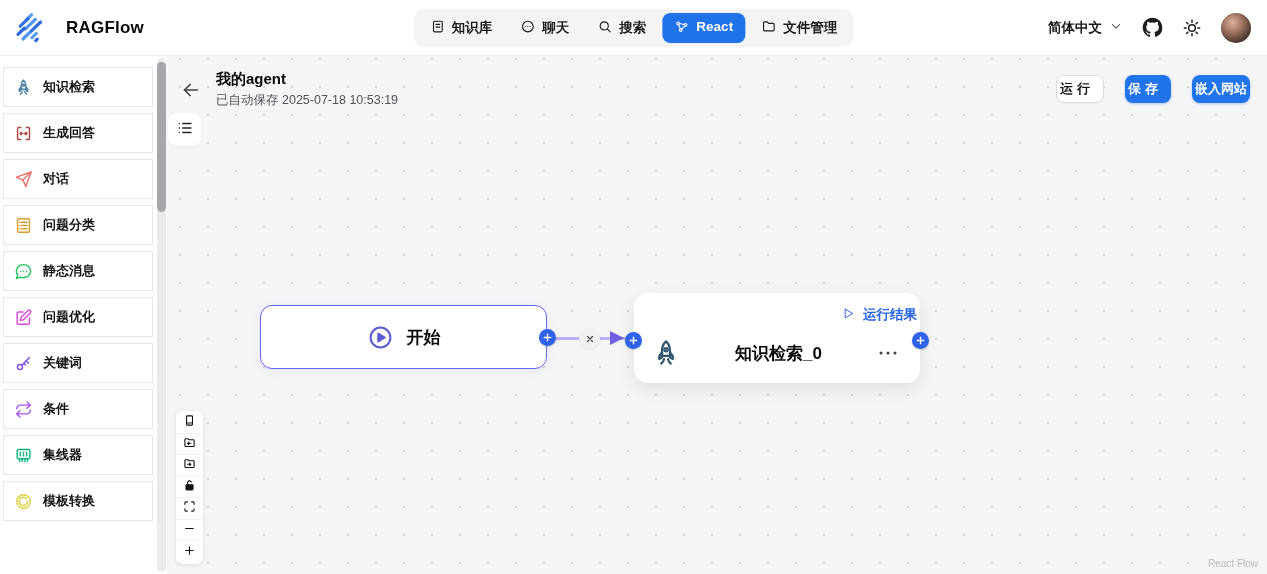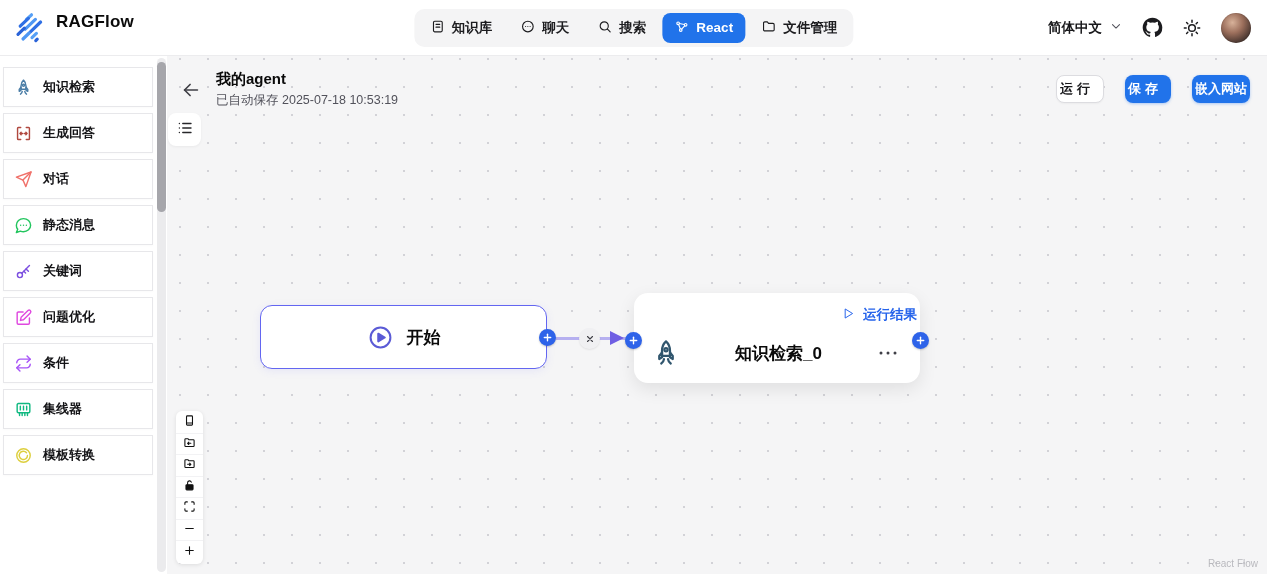--- a/index.html
+++ b/index.html
@@ -3,26 +3,26 @@
 <meta charset="utf-8">
 <style>
   * { margin:0; padding:0; box-sizing:border-box; }
   html,body { background:#fff; }
   .app { position:relative; width:1267px; height:574px; overflow:hidden; background:#fff;
          font-family:"Liberation Sans","DejaVu Sans",sans-serif; color:#18181b; }
 
   
   .topbar { position:absolute; top:0; left:0; right:0; height:56px; background:#fff;
             border-bottom:1px solid #ececee; display:flex; align-items:center; z-index:30; }
-  .brand { display:flex; gap:10px; padding-left:14px; }
+  .brand { display:flex; align-items:center; gap:20px; padding-left:14px; }
   .brand-logo svg { width:32px; height:32px; display:block; }
   .brand-name { font-size:17px; font-weight:bold; color:#0a0a0a; letter-spacing:.2px; }
   .tabs { position:absolute; left:50%; top:50%; transform:translate(-50%,-50%);
           display:flex; gap:4px; background:#f4f4f5; border-radius:10px; padding:4px; }
-  .tab { display:flex; align-items:center; gap:7px; padding:6px 12px; border-radius:8px;
+  .tab { display:flex; gap:7px; padding:6px 12px; border-radius:8px;
          font-size:13.5px; font-weight:700; color:#1c1c1f; cursor:pointer; white-space:nowrap; }
   .tab svg { width:15px; height:15px; }
   .tab.active { background:var(--accent,#2173ea); color:#fff; }
   .header-right { margin-left:auto; display:flex; align-items:center; gap:19px; padding-right:16px; }
   .lang { display:flex; align-items:center; gap:7px; font-size:13.5px; font-weight:700; cursor:pointer;text-align:right; }
   .lang svg { width:14px; height:14px; color:#52525b; }
   .hdr-icon { width:21px; height:21px; color:#1c1c1f; cursor:pointer; }
   .hdr-icon svg { width:100%; height:100%; }
   .avatar { width:30px; height:30px; border-radius:50%; cursor:pointer;
             background:radial-gradient(circle at 38% 32%, #d8b29a 0%, #9c6f5c 38%, #4e3a33 72%, #27201d 100%);
@@ -219,40 +219,48 @@
           <span class="p-label">生成回答</span>
         </div>
         <div class="palette-item">
           <span class="p-icon" style="color:#f0716a"><svg viewBox="0 0 24 24" fill="none" stroke="currentColor" stroke-width="1.8" stroke-linecap="round" stroke-linejoin="round">
               <path d="M21.5 2.5 11.3 12.7"></path>
               <path d="M21.5 2.5 15 21l-3.7-8.3L3 9z"></path>
             </svg></span>
           <span class="p-label">对话</span>
         </div>
         <div class="palette-item">
+          <span class="p-icon" style="color:#d99e2b"><svg viewBox="0 0 24 24" fill="none" stroke="currentColor" stroke-width="1.8" stroke-linecap="round" stroke-linejoin="round">
+              <rect x="4.5" y="3.5" width="15" height="17" rx="1.5"></rect>
+              <path d="M9 8h7.5M9 12h7.5M9 16h7.5"></path>
+              <path d="M7 8h.01M7 12h.01M7 16h.01"></path>
+            </svg></span>
+          <span class="p-label">问题分类</span>
+        </div>
+        <div class="palette-item">
           <span class="p-icon" style="color:#22c55e"><svg viewBox="0 0 24 24" fill="none" stroke="currentColor" stroke-width="1.8" stroke-linecap="round" stroke-linejoin="round">
               <path d="M21 11.6c0 4.6-4 8.3-9 8.3-1.4 0-2.7-.3-3.9-.8L3 20.8l1.7-4A7.9 7.9 0 0 1 3 11.6C3 7 7 3.3 12 3.3s9 3.7 9 8.3z"></path>
               <path d="M8.4 11.6h.01M12 11.6h.01M15.6 11.6h.01"></path>
             </svg></span>
           <span class="p-label">静态消息</span>
+        </div>
+        <div class="palette-item">
+          <span class="p-icon" style="color:#df49df"><svg viewBox="0 0 24 24" fill="none" stroke="currentColor" stroke-width="1.8" stroke-linecap="round" stroke-linejoin="round">
+              <path d="M11.5 5H5.5A1.5 1.5 0 0 0 4 6.5V19a1.5 1.5 0 0 0 1.5 1.5H18A1.5 1.5 0 0 0 19.5 19v-6.5"></path>
+              <path d="M17.7 3.3a2 2 0 0 1 2.9 2.9L12 14.8l-3.9.9.9-3.9z"></path>
+            </svg></span>
+          <span class="p-label">问题优化</span>
         </div>
         <div class="palette-item">
           <span class="p-icon" style="color:#7c4fe0"><svg viewBox="0 0 24 24" fill="none" stroke="currentColor" stroke-width="1.8" stroke-linecap="round" stroke-linejoin="round">
               <circle cx="7.5" cy="16.5" r="3.2"></circle>
               <path d="m9.9 14.1 9.6-9.6"></path>
               <path d="m15.2 8.8 3 3M12.4 11.6l2.2 2.2"></path>
             </svg></span>
           <span class="p-label">关键词</span>
-        </div>
-        <div class="palette-item">
-          <span class="p-icon" style="color:#df49df"><svg viewBox="0 0 24 24" fill="none" stroke="currentColor" stroke-width="1.8" stroke-linecap="round" stroke-linejoin="round">
-              <path d="M11.5 5H5.5A1.5 1.5 0 0 0 4 6.5V19a1.5 1.5 0 0 0 1.5 1.5H18A1.5 1.5 0 0 0 19.5 19v-6.5"></path>
-              <path d="M17.7 3.3a2 2 0 0 1 2.9 2.9L12 14.8l-3.9.9.9-3.9z"></path>
-            </svg></span>
-          <span class="p-label">问题优化</span>
         </div>
         <div class="palette-item">
           <span class="p-icon" style="color:#a855f7"><svg viewBox="0 0 24 24" fill="none" stroke="currentColor" stroke-width="1.8" stroke-linecap="round" stroke-linejoin="round">
               <path d="m16.5 2.5 4 4-4 4"></path>
               <path d="M20.5 6.5H8A4.5 4.5 0 0 0 3.5 11"></path>
               <path d="m7.5 21.5-4-4 4-4"></path>
               <path d="M3.5 17.5H16a4.5 4.5 0 0 0 4.5-4.5"></path>
             </svg></span>
           <span class="p-label">条件</span>
         </div>

